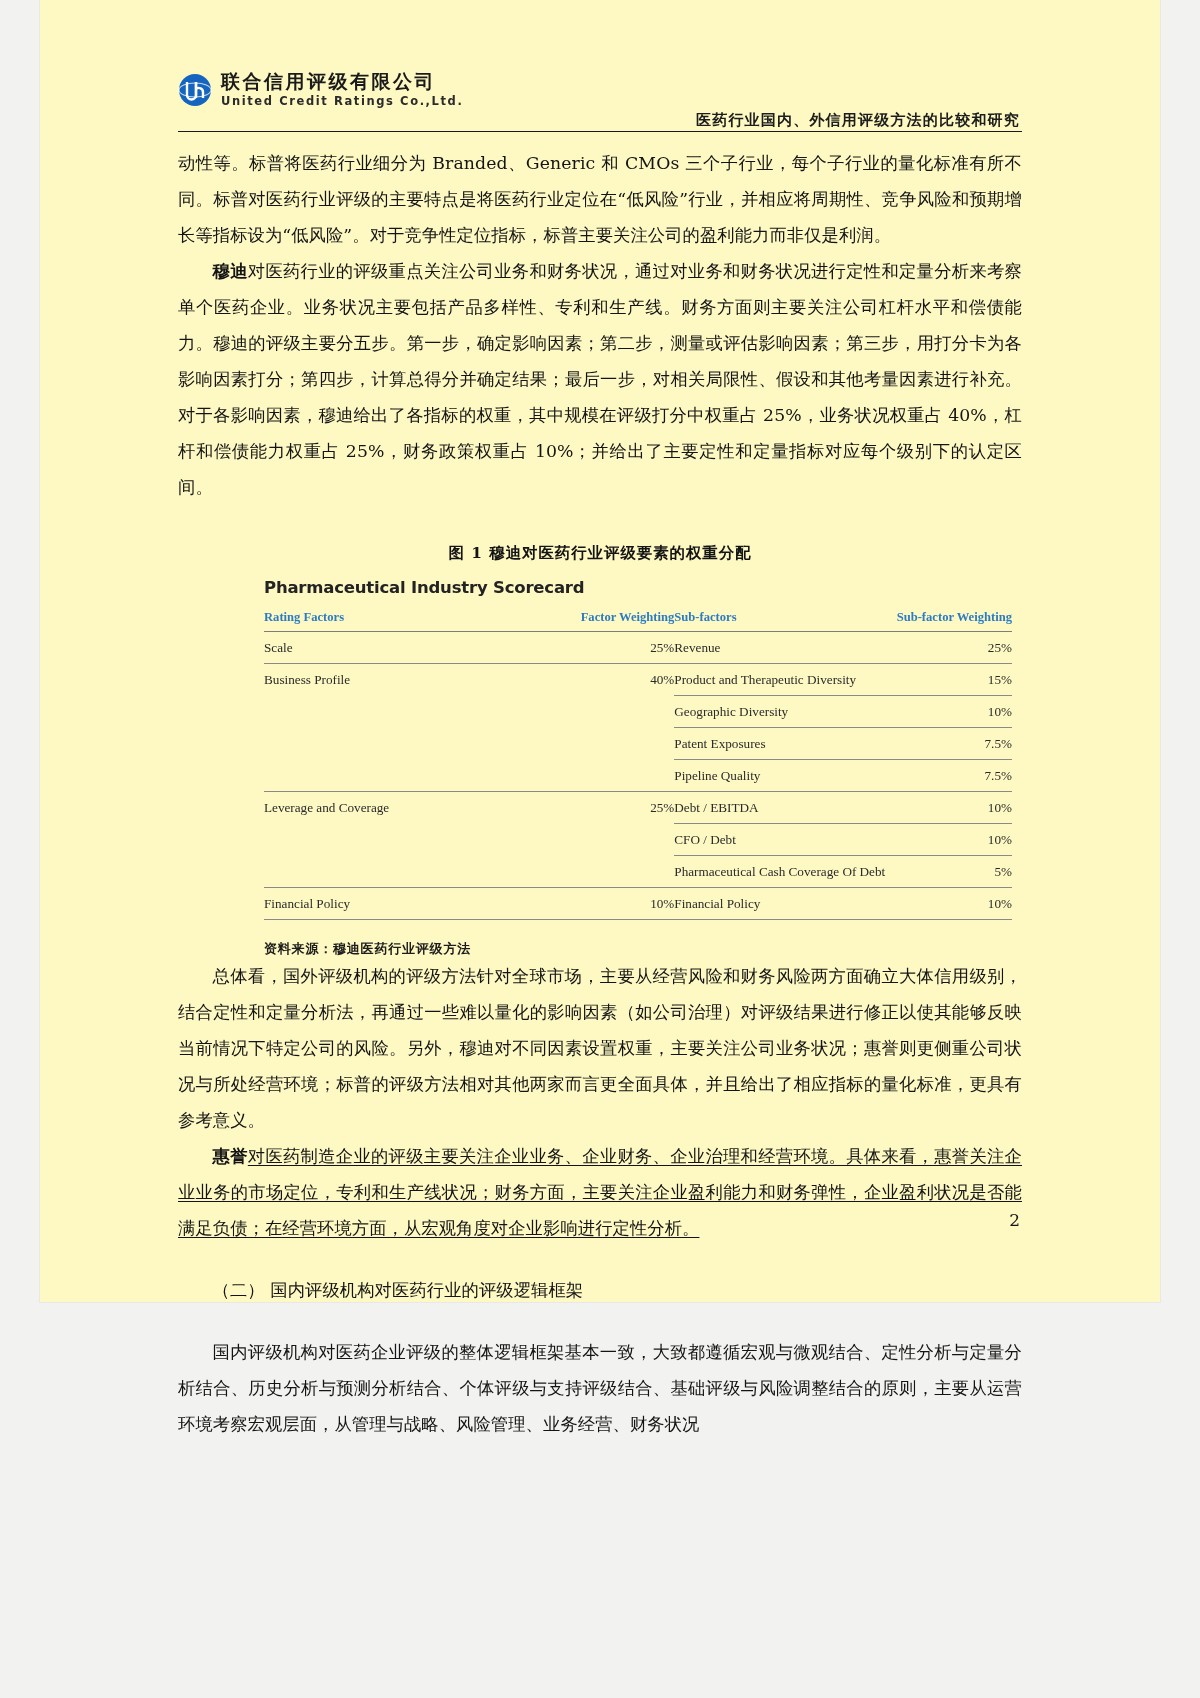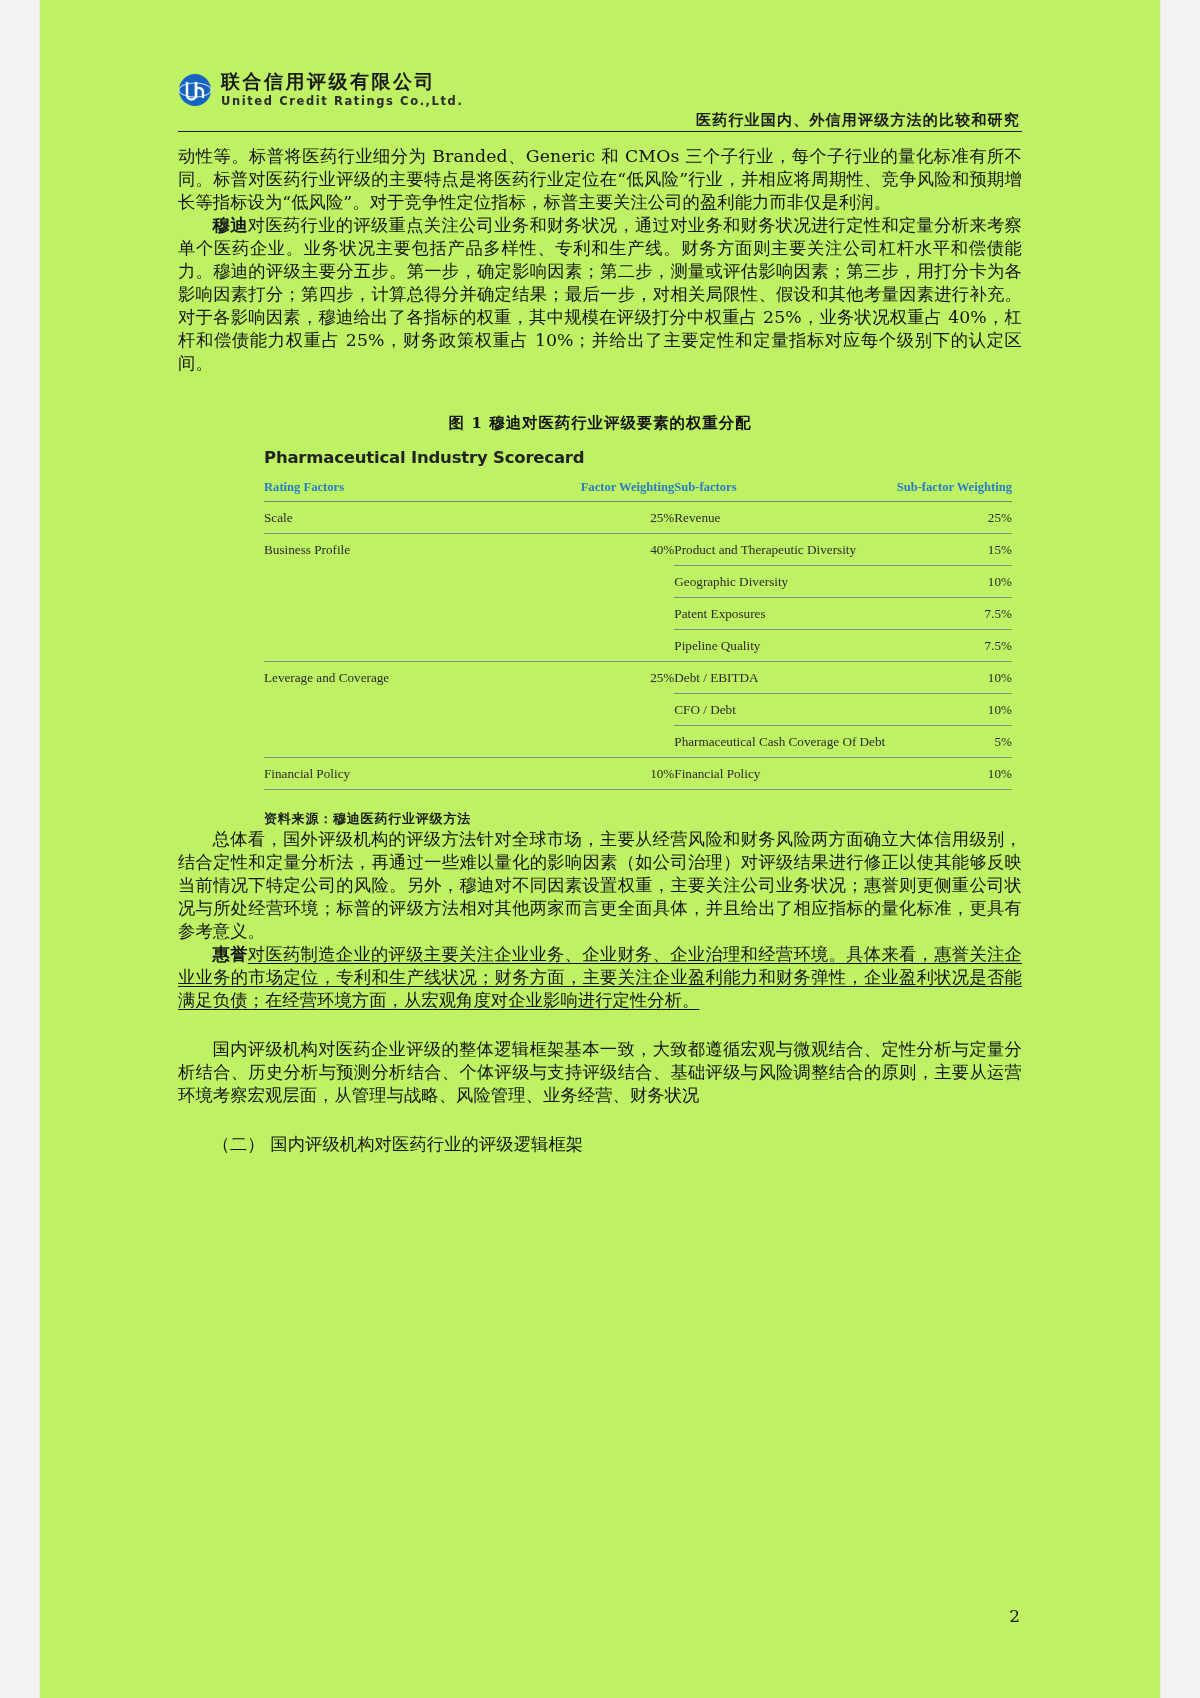--- a/index.html
+++ b/index.html
@@ -4,22 +4,22 @@
 <style>
   * { box-sizing: border-box; }
   html, body { margin:0; padding:0; }
   body {
     width:1200px; height:1698px;
     background:#f2f2f0;
     font-family:"Liberation Serif", serif;
     display:flex; justify-content:center;
   }
   .page {
-    width:1120px; height:1698px;
-    background:#bef264;
+    width:1120px; height:1302px;
+    background:#fef9c3;
     position:relative;
     padding:0;
     box-shadow:0 0 0 1px #e8e8e6;
   }
   
   .pg-header {
     position:absolute; left:0; right:0; top:0; height:135px;
   }
   .logo-block {
     position:absolute; left:138px; top:72px;
@@ -49,21 +49,21 @@
     border-top:1.4px solid #1b1b1b;
   }
   
   .content {
     position:absolute; left:138px; right:138px; top:145px;
   }
   p.body {
     margin:0 0 0 0;
     font-family:"DejaVu Serif", serif;
     font-size:17.3px;
-    line-height:23px;
+    line-height:36px;
     color:#141414;
     text-align:justify;
     text-justify:inter-ideograph;
     letter-spacing:0.1px;
   }
   p.indent { text-indent:2em; }
   .bold-lead { font-weight:bold; }
   .underline { text-decoration:underline; text-underline-offset:3px; }
   
   .figure-wrap { margin-top:38px; }
@@ -237,19 +237,19 @@
         </table>
       </div>
 
       <div class="src-note">资料来源：穆迪医药行业评级方法</div>
     </div>
 
     <p class="body indent">总体看，国外评级机构的评级方法针对全球市场，主要从经营风险和财务风险两方面确立大体信用级别，结合定性和定量分析法，再通过一些难以量化的影响因素（如公司治理）对评级结果进行修正以使其能够反映当前情况下特定公司的风险。另外，穆迪对不同因素设置权重，主要关注公司业务状况；惠誉则更侧重公司状况与所处经营环境；标普的评级方法相对其他两家而言更全面具体，并且给出了相应指标的量化标准，更具有参考意义。</p>
 
     <p class="body indent after-fig"><span class="bold-lead">惠誉</span><span class="underline">对医药制造企业的评级主要关注企业业务、企业财务、企业治理和经营环境。具体来看，惠誉关注企业业务的市场定位，专利和生产线状况；财务方面，主要关注企业盈利能力和财务弹性，企业盈利状况是否能满足负债；在经营环境方面，从宏观角度对企业影响进行定性分析。</span></p>
 
+    <p class="body indent" style="margin-top:26px">（二） 国内评级机构对医药行业的评级逻辑框架</p>
+
     <p class="body indent" style="margin-top:26px">国内评级机构对医药企业评级的整体逻辑框架基本一致，大致都遵循宏观与微观结合、定性分析与定量分析结合、历史分析与预测分析结合、个体评级与支持评级结合、基础评级与风险调整结合的原则，主要从运营环境考察宏观层面，从管理与战略、风险管理、业务经营、财务状况</p>
-
-    <p class="body indent" style="margin-top:26px">（二） 国内评级机构对医药行业的评级逻辑框架</p>
   </div>
 
   <div class="page-num">2</div>
 </div>
 
 </body></html>

